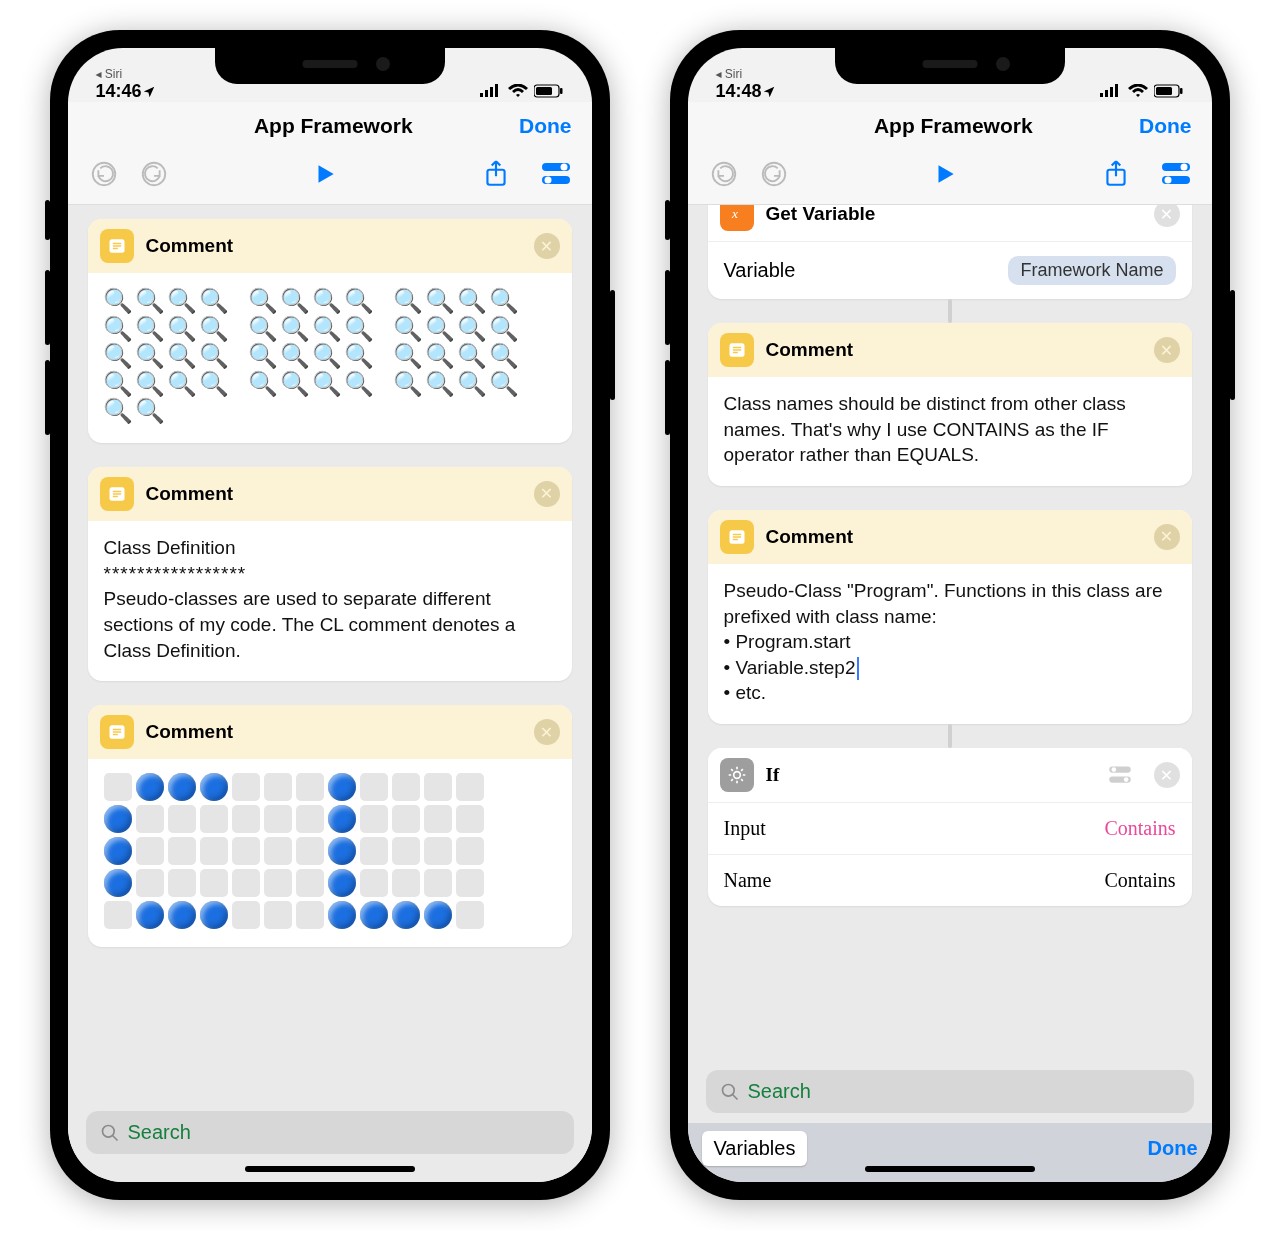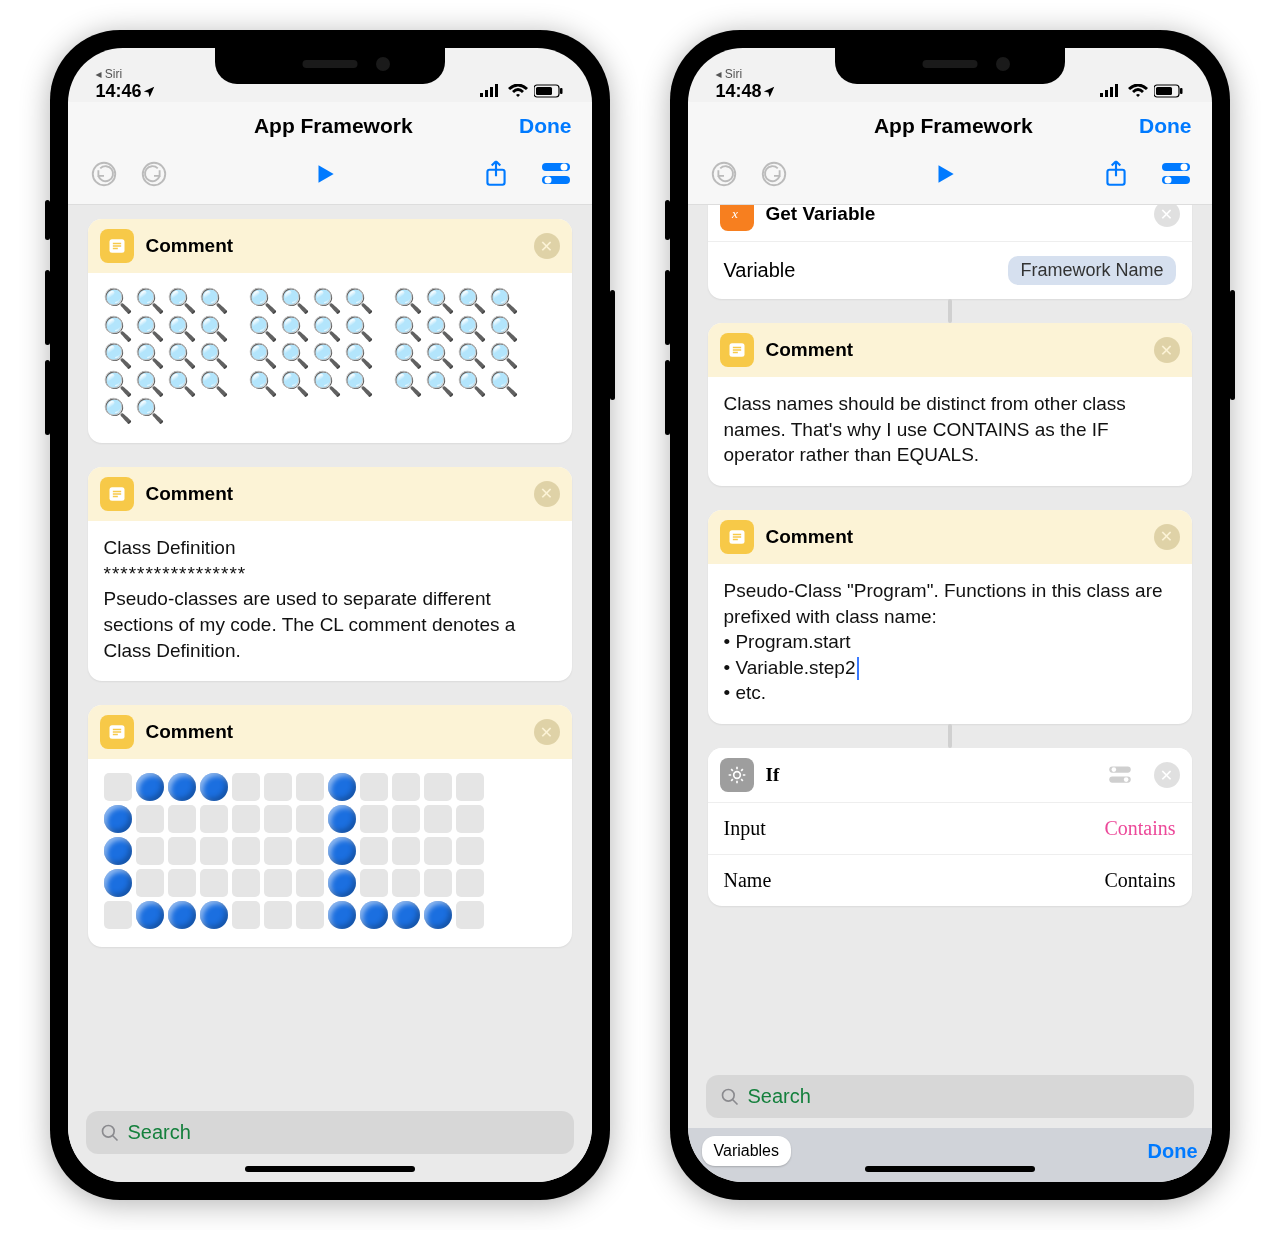--- a/index.html
+++ b/index.html
@@ -168,22 +168,22 @@
     transform:translateX(-50%);
     width:170px; height:6px; border-radius:3px; background:#000;
   }
 
   .kb-accessory {
     display:flex; justify-content:space-between; align-items:center;
     padding:8px 14px 16px 14px;
     background:#d0d3d9;
   }
   .kb-chip {
-    background:#fff; border-radius:13px;
-    padding:6px 12px; font-size:16px;
+    background:#fff; border-radius:6px;
+    padding:6px 12px; font-size:20px;
     box-shadow:0 1px 2px rgba(0,0,0,.2);
   }
   .kb-done { color:#007aff; font-weight:600; font-size:20px; }
 
   .mini-toggle { display:inline-flex; align-items:center; gap:4px; margin-right:8px;}
 
   
   .pixel-art {
     display:grid;
     grid-template-columns: repeat(12, 28px);

